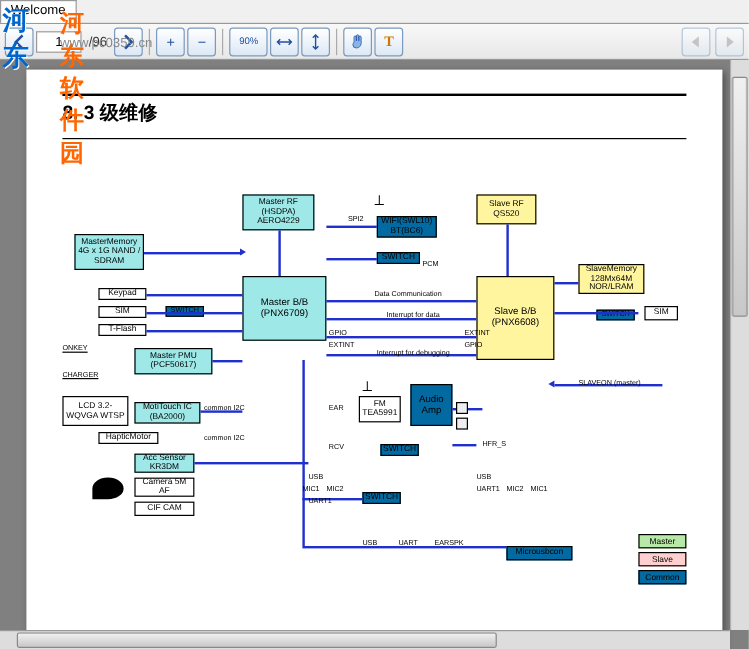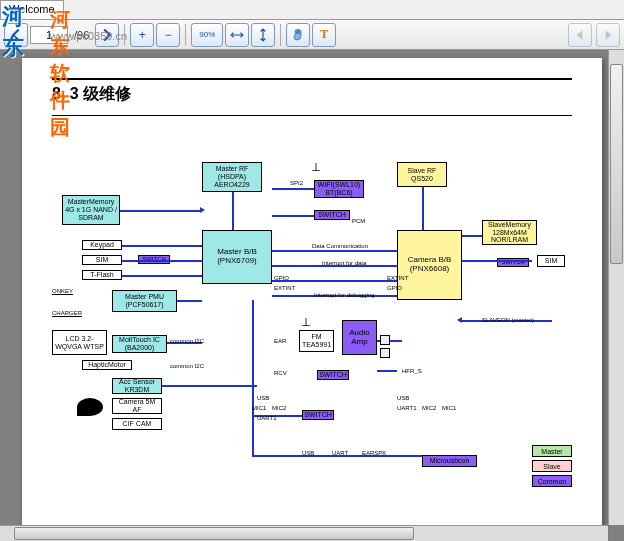--- a/index.html
+++ b/index.html
@@ -20,21 +20,21 @@
 .wm-url{position:absolute;top:30px;left:50px;font-size:11px;color:#888}
 .viewer{position:absolute;top:50px;left:0;right:0;bottom:0;background:#808080;overflow:auto}
 .page{background:#fff;margin:8px auto;width:580px;min-height:490px;box-shadow:2px 2px 6px rgba(0,0,0,.4);padding:20px 30px;position:relative}
 .h-rule{border-top:2px solid #000;margin-bottom:4px}
 .sec-title{font-size:16px;font-weight:bold;margin:4px 0 10px}
 .sub-title{font-size:12px;font-weight:bold;margin-bottom:12px}
 .diagram{position:relative;width:520px;height:380px;font-size:7px}
 .box{position:absolute;border:1px solid #000;display:flex;flex-direction:column;align-items:center;justify-content:center;text-align:center;line-height:1.1;padding:1px}
 .b-cyan{background:#9ee8e8}
 .b-yellow{background:#fff59e}
-.b-orange{background:#8b5cf6}
+.b-orange{background:#0369a1}
 .b-green{background:#b8e8a8}
 .b-white{background:#fff}
 .b-pink{background:#ffd0d0}
 .lbl{position:absolute;font-size:6px;white-space:nowrap}
 .line-h{position:absolute;height:2px;background:#2030cc}
 .line-v{position:absolute;width:2px;background:#2030cc}
 .arrow-r{position:absolute;width:0;height:0;border-top:3px solid transparent;border-bottom:3px solid transparent;border-left:5px solid #2030cc}
 .arrow-l{position:absolute;width:0;height:0;border-top:3px solid transparent;border-bottom:3px solid transparent;border-right:5px solid #2030cc}
 .antenna{position:absolute;font-size:12px}
 .legend{position:absolute;right:0;bottom:10px;font-size:7px}
@@ -153,21 +153,21 @@
 TEA5991</div>
       <div class="box b-orange" style="left:290px;top:200px;width:35px;height:35px;font-size:8px">Audio
 Amp</div>
       <div class="box b-orange" style="left:265px;top:250px;width:32px;height:10px">SWITCH</div>
       <div class="box b-orange" style="left:250px;top:290px;width:32px;height:10px">SWITCH</div>
       <div class="box b-orange" style="left:86px;top:135px;width:32px;height:9px;font-size:6px">SWITCH</div>
       <div class="box b-orange" style="left:445px;top:138px;width:32px;height:9px;font-size:6px">SWITCH</div>
 
       <div class="box b-yellow" style="left:345px;top:42px;width:50px;height:25px">Slave RF
 QS520</div>
-      <div class="box b-yellow" style="left:345px;top:110px;width:65px;height:70px;font-size:8px">Camera B/B
+      <div class="box b-yellow" style="left:345px;top:110px;width:65px;height:70px;font-size:8px">Slave B/B
 (PNX6608)</div>
       <div class="box b-yellow" style="left:430px;top:100px;width:55px;height:25px">SlaveMemory
 128Mx64M
 NOR/LRAM</div>
       <div class="box b-white" style="left:485px;top:135px;width:28px;height:12px">SIM</div>
       <div class="box b-orange" style="left:370px;top:335px;width:55px;height:12px">Microusbcon</div>
 
       <div class="line-h" style="left:68px;top:90px;width:82px"></div>
         <div class="arrow-r" style="left:148px;top:87px"></div>
       <div class="line-v" style="left:180px;top:72px;height:38px"></div>

